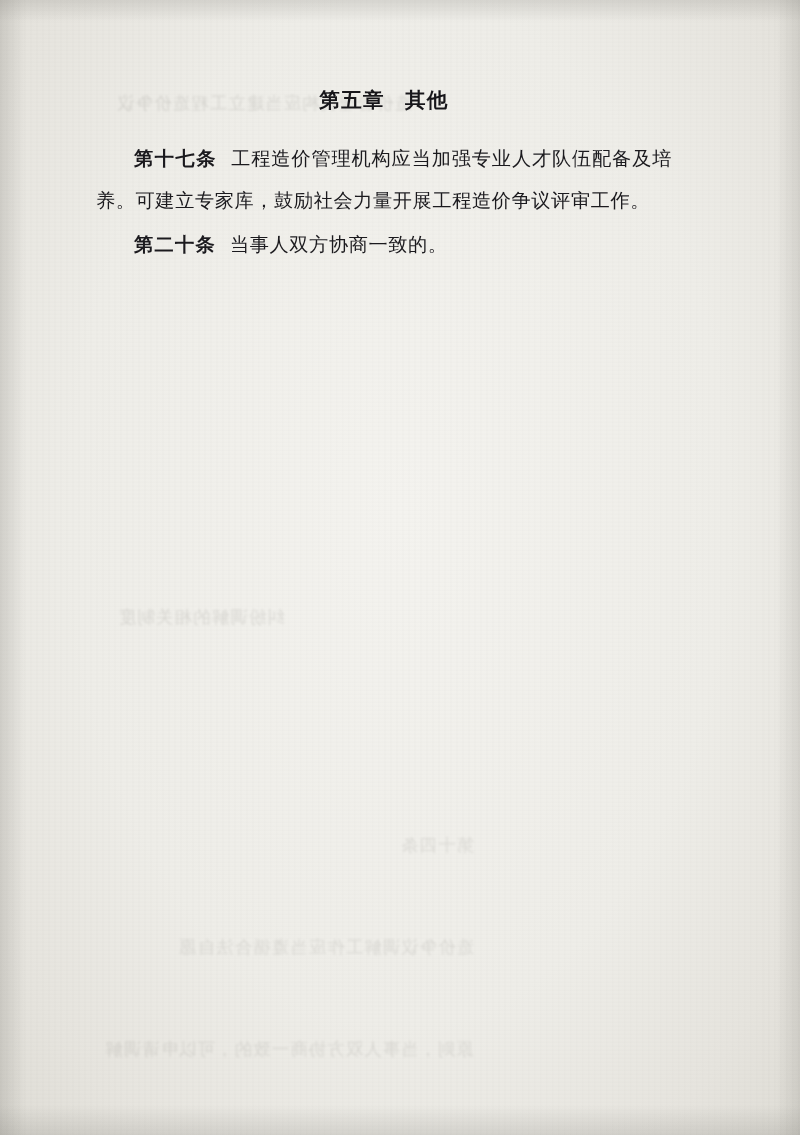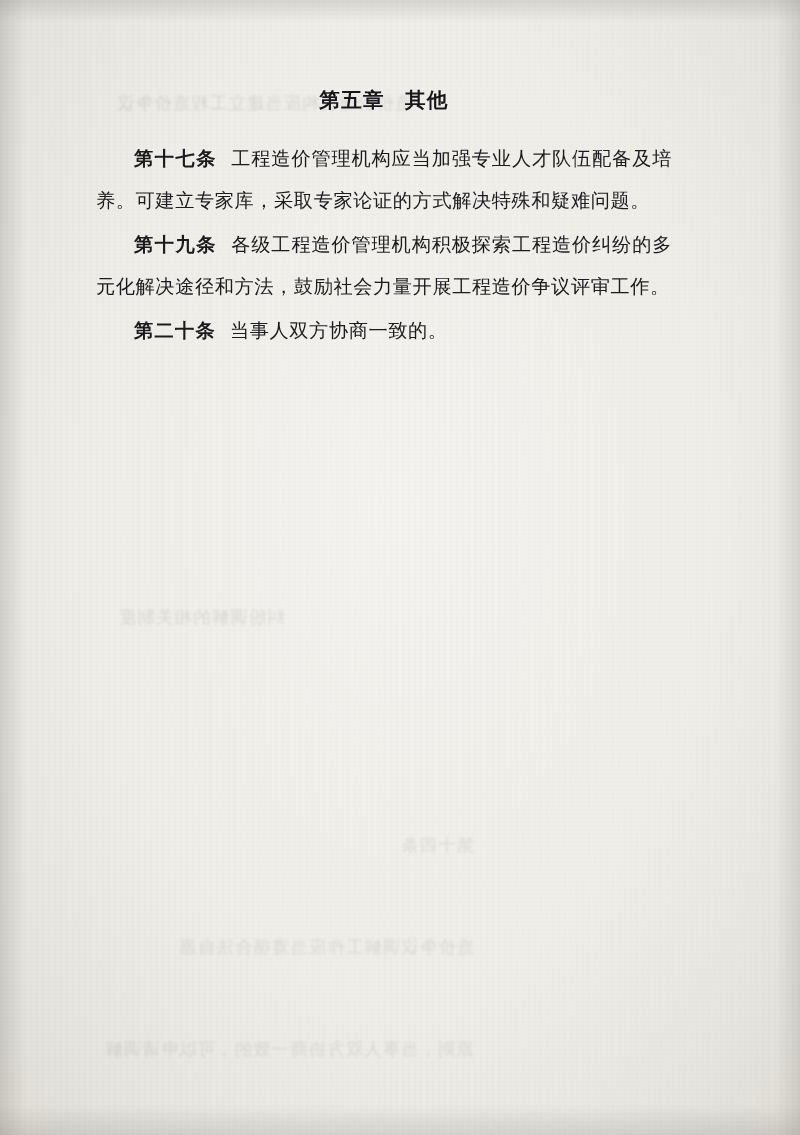--- a/index.html
+++ b/index.html
@@ -157,27 +157,24 @@
     
   </div>
 
   <div class="content">
 
     <h2 class="chapter-heading">
       <span>第五章</span><span class="sp"></span><span>其他</span>
     </h2>
 
     <p class="para">
-      <span class="art">第十七条</span><span class="gap"></span><span>工程造价管理机构应当加强专业人才队伍配备及培养。可建立专家库，采取专家论证的方式解决特殊和疑难问题。</span>
+      <span class="art">第十七条</span><span class="gap"></span><span>工程造价管理机构应当加强专业人才队伍配备及培养。可建立专家库，鼓励社会力量开展工程造价争议评审工作。</span>
     </p>
 
 
-    <p class="para sec-3">
-      <span class="art">第十九条</span><span class="gap"></span><span>各级工程造价管理机构积极探索工程造价纠纷的多元化解决途径和方法，鼓励社会力量开展工程造价争议评审工作。</span>
-    </p>
 
 
     <p class="para para-final">
       <span class="art">第二十条</span><span class="gap"></span><span>当事人双方协商一致的。</span>
     </p>
 
   </div>
 </div>
 
 </body></html>

